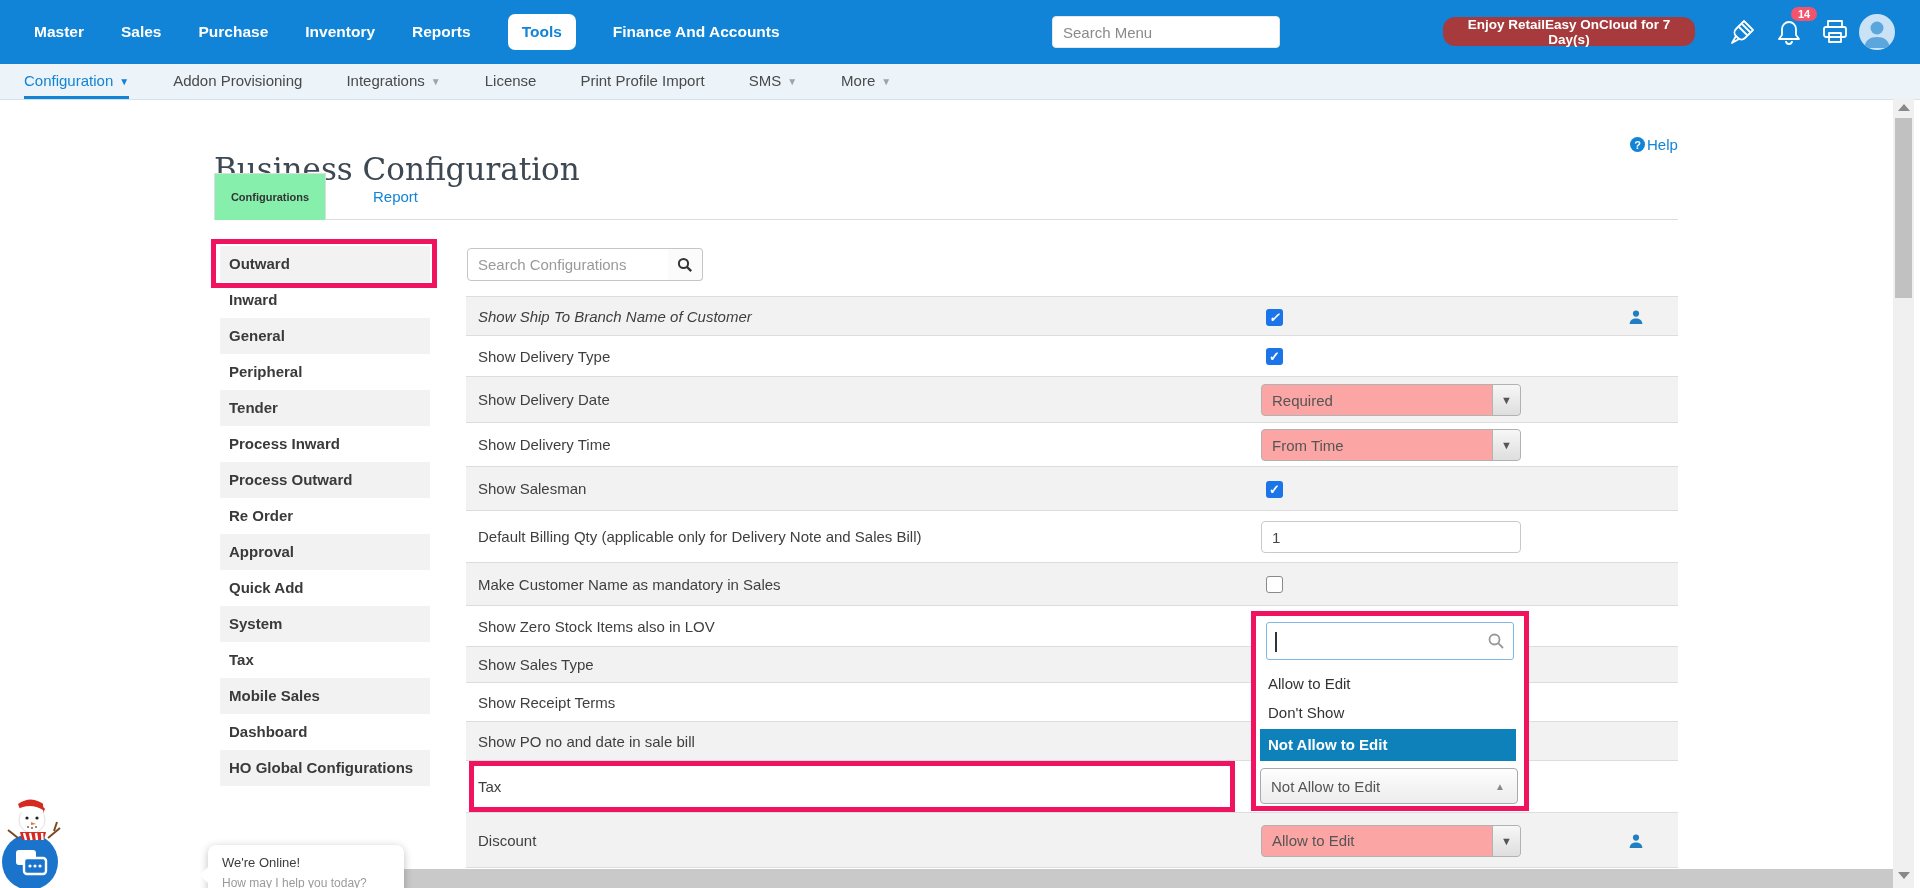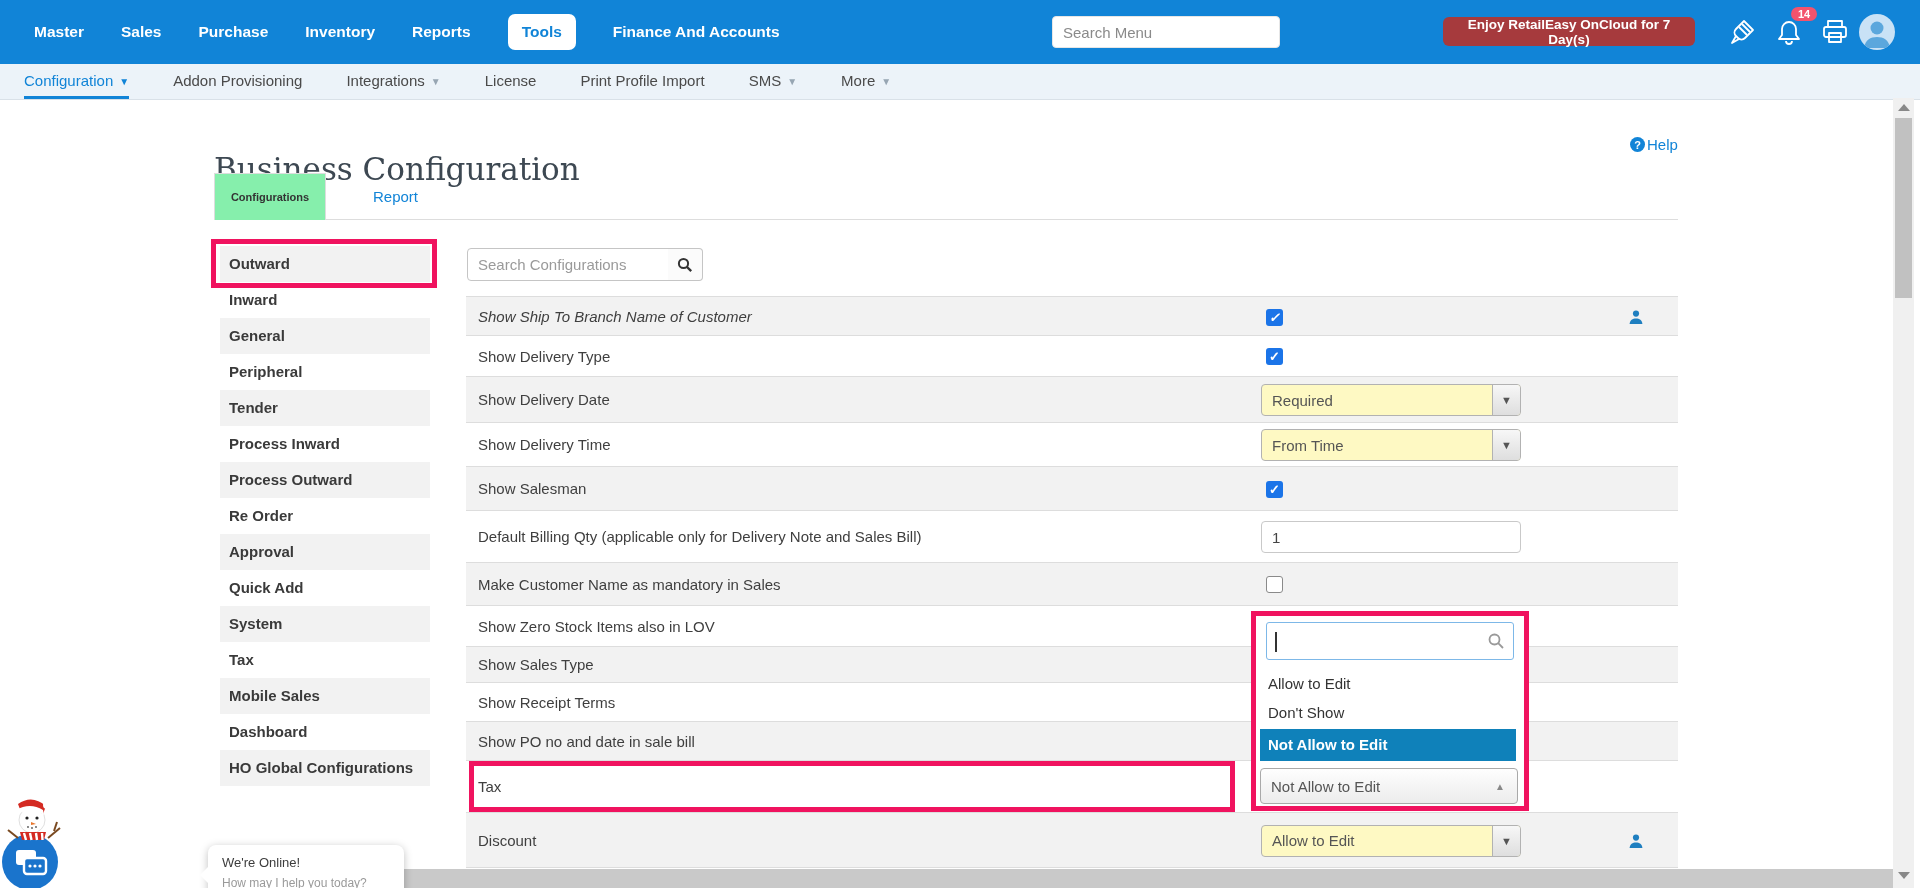--- a/index.html
+++ b/index.html
@@ -10,21 +10,21 @@
   }
   
   .topbar{position:absolute;left:0;top:0;width:1920px;height:64px;background:var(--accent);display:flex;}
   .tn-items{display:flex;align-items:center;gap:37px;padding-left:34px;}
   .tn-item{color:#fff;font-weight:bold;font-size:15.5px;cursor:pointer;white-space:nowrap;}
   .tn-item.active{background:#fff;color:var(--accent);padding:9px 14px;border-radius:7px;}
   .tb-search{position:absolute;left:1052px;top:16px;width:228px;height:32px;border:1px solid #e6e6e6;border-radius:4px;
     padding:0 10px;font-size:15px;color:#444;font-family:"Liberation Sans",sans-serif;box-sizing:border-box;}
   .tb-search::placeholder{color:#8a8a8a;}
   .trial-btn{position:absolute;left:1443px;top:17px;width:252px;height:29px;background:var(--btn-red);
-    color:#fff;font-weight:bold;font-size:13.5px;border:none;border-radius:6px;cursor:pointer;
+    color:#fff;font-weight:bold;font-size:13.5px;border:none;border-radius:12px;cursor:pointer;
     display:flex;align-items:center;justify-content:center;font-family:"Liberation Sans",sans-serif;}
   .tb-icon{position:absolute;top:16px;width:32px;height:32px;cursor:pointer;}
   .badge{position:absolute;left:1791px;top:7px;min-width:14px;padding:1px 6px;background:var(--badge-red);
     color:#fff;font-size:11px;font-weight:bold;border-radius:9px;text-align:center;z-index:3;}
   .avatar{position:absolute;left:1859px;top:14px;width:36px;height:36px;border-radius:50%;background:#c9e2f6;overflow:hidden;cursor:pointer;}
   
   .subnav{position:absolute;left:0;top:64px;width:1920px;height:36px;background:#ecf3f9;border-bottom:1px solid #d9e1e8;
     display:flex;align-items:stretch;gap:44px;padding-left:24px;box-sizing:border-box;}
   .sn-item{display:flex;align-items:center;gap:6px;font-size:15px;color:#4a4a4a;cursor:pointer;white-space:nowrap;border-bottom:3px solid transparent;}
   .sn-item .arr{font-size:10px;color:#97a6b3;margin-top:2px;}
@@ -51,21 +51,21 @@
   .cfg-search-input::placeholder{color:#9a9a9a;}
   .cfg-search-btn{position:absolute;left:668px;top:248px;width:35px;height:33px;border:1px solid #c5c5c5;border-left:none;
     border-radius:0 4px 4px 0;background:#fbfbfb;cursor:pointer;display:flex;align-items:center;justify-content:center;}
   .cfg-row{position:absolute;left:466px;width:1212px;border-bottom:1px solid #ddd;box-sizing:border-box;}
   .cfg-row.first{border-top:1px solid #ddd;}
   .cfg-row.gray{background:#f2f2f2;}
   .row-label{position:absolute;left:12px;top:0;bottom:0;display:flex;align-items:center;font-size:15px;color:#3f3f3f;}
   .cb{position:absolute;left:800px;width:17px;height:17px;border-radius:3px;cursor:pointer;box-sizing:border-box;}
   .cb.checked{background:var(--cb-blue);color:#fff;font-size:13px;font-weight:bold;display:flex;align-items:center;justify-content:center;}
   .cb.unchecked{background:#fff;border:1px solid #8a8a8a;}
-  .sel{position:absolute;left:795px;width:260px;height:32px;border:1px solid #b2b2b2;border-radius:4px;background:#fef9c3;
+  .sel{position:absolute;left:795px;width:260px;height:32px;border:1px solid #b2b2b2;border-radius:4px;background:#fca5a5;
     display:flex;align-items:center;cursor:pointer;box-sizing:border-box;overflow:hidden;}
   .sel .val{flex:1;padding-left:10px;font-size:15px;color:#555;}
   .sel .arrbox{width:27px;align-self:stretch;border-left:1px solid #b2b2b2;background:linear-gradient(#f7f7f7,#dedede);
     display:flex;align-items:center;justify-content:center;color:#555;font-size:11px;}
   .tinput{position:absolute;left:795px;width:260px;height:32px;border:1px solid #c9c9c9;border-radius:4px;padding:0 10px;
     font-size:15px;color:#444;box-sizing:border-box;font-family:"Liberation Sans",sans-serif;}
   .user-ic{position:absolute;left:1162px;width:16px;height:16px;cursor:pointer;}
   
   .popup{position:absolute;left:1256px;top:616px;width:268px;height:190px;background:#fff;z-index:5;}
   .pp-search{position:absolute;left:10px;top:6px;width:248px;height:38px;border:1px solid #7db8e8;border-radius:3px;box-sizing:border-box;background:#fff;cursor:text;}

